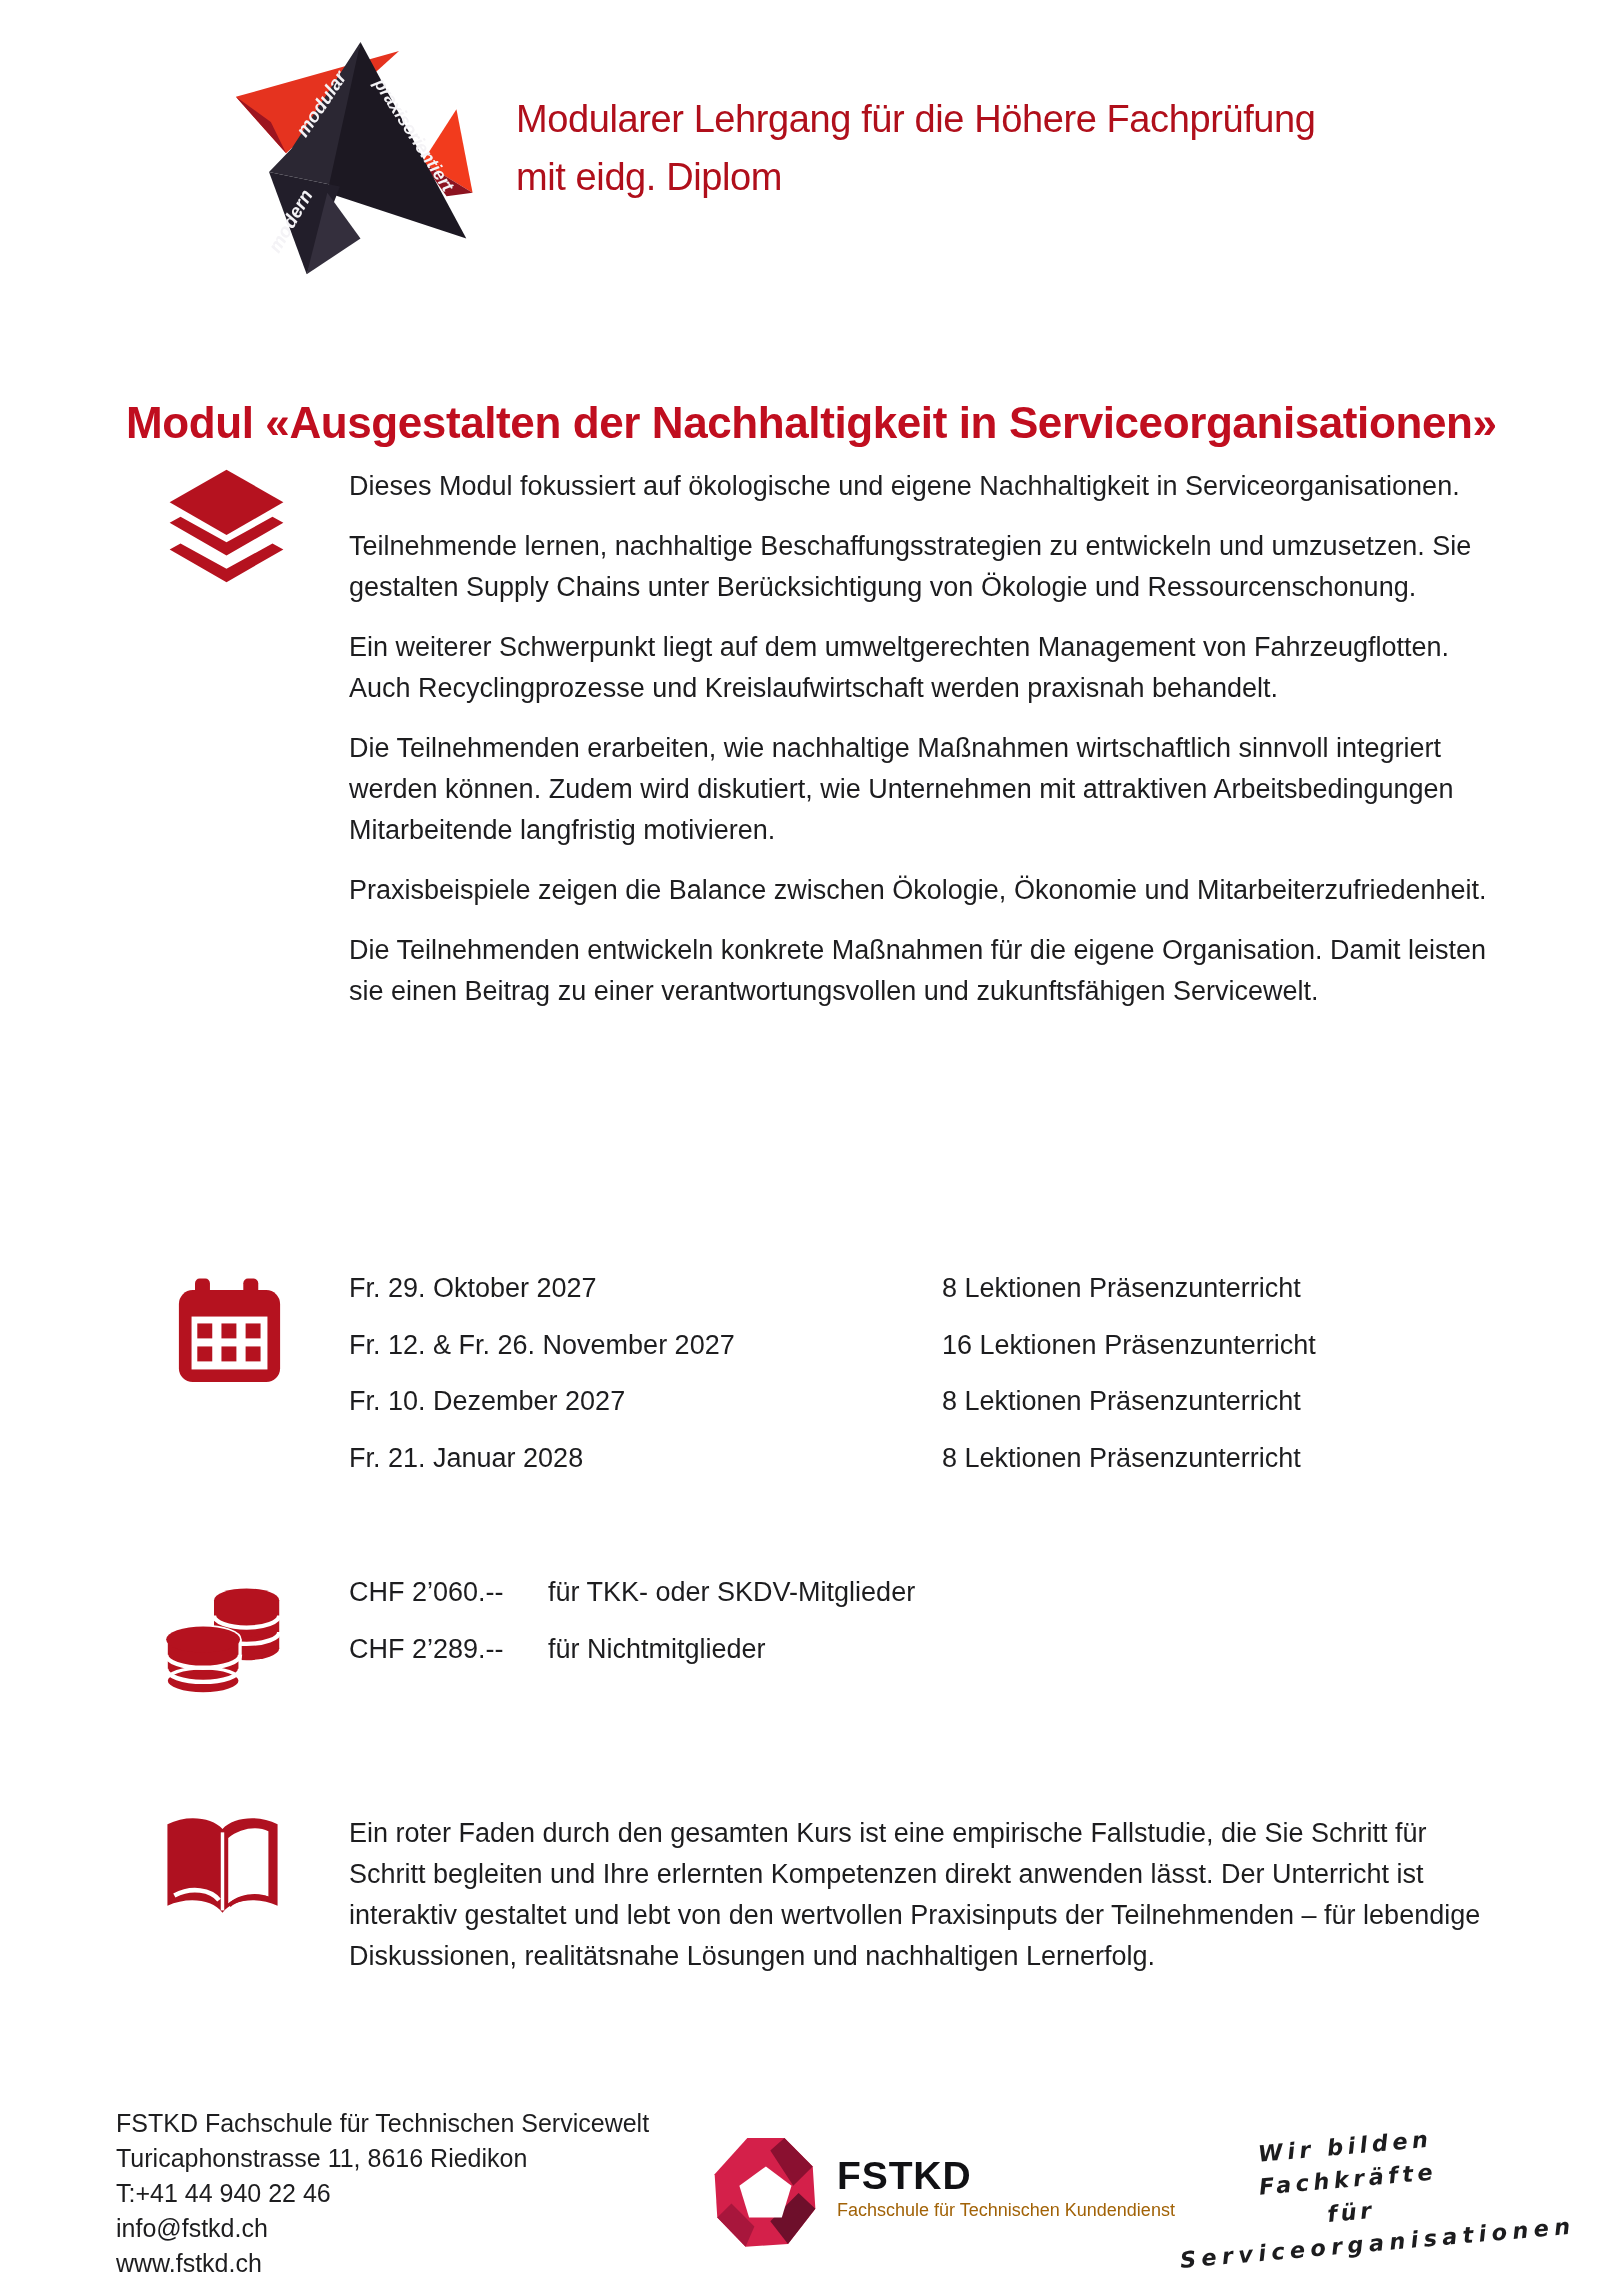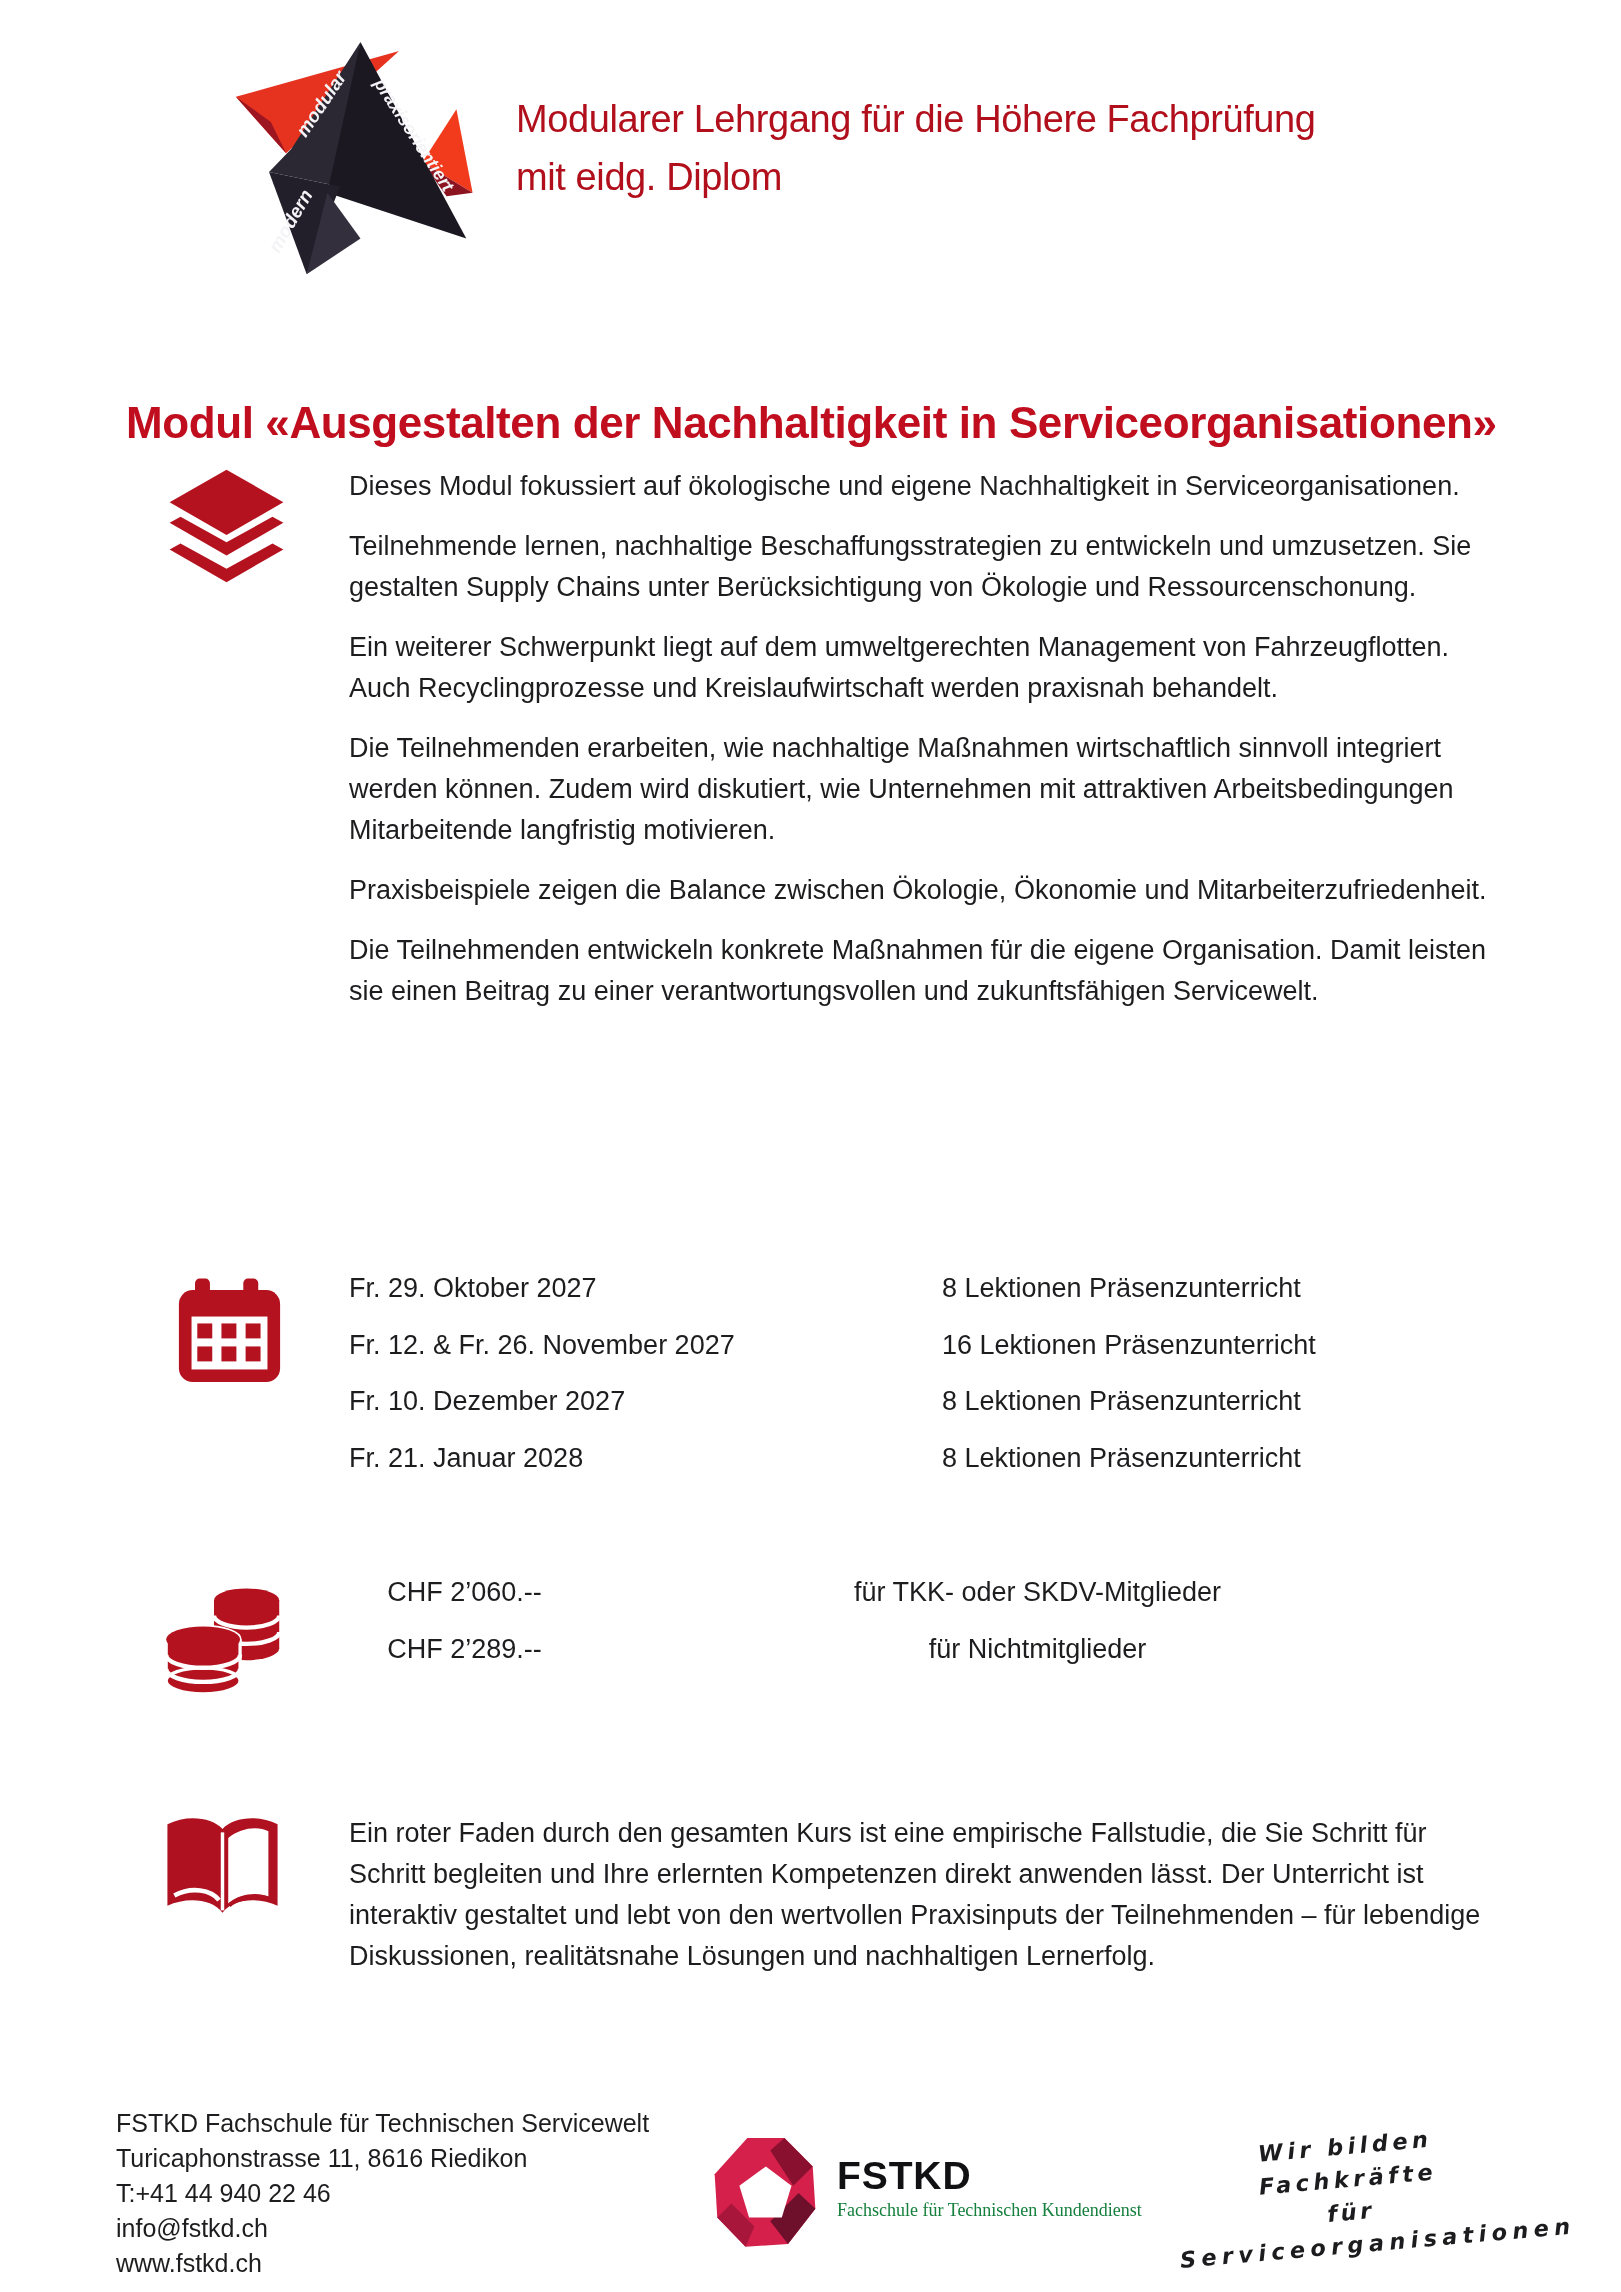--- a/index.html
+++ b/index.html
@@ -35,35 +35,35 @@
   .desc-block{position:absolute;left:349px;top:466px;width:1142px;}
   .desc-block p{margin:0 0 19px 0;}
   .note-block{position:absolute;left:349px;top:1813px;width:1151px;}
   .note-block p{margin:0;}
 
   .schedule{position:absolute;left:349px;top:1275px;width:1146px;}
   .schedule-row{display:flex;margin-bottom:29.6px;font-size:27px;line-height:27px;}
   .schedule-date{width:593px;}
   .schedule-lessons{flex:1;}
 
-  .pricing{position:absolute;left:365px;top:1579px;width:1146px;text-align:center;}
+  .pricing{position:absolute;left:349px;top:1579px;width:1146px;}
   .pricing-row{display:flex;margin-bottom:29.6px;font-size:27px;line-height:27px;}
   .price-value{width:199px;}
   .price-audience{flex:1;}
 
   
   .footer-contact{
     position:absolute;left:116px;top:2106px;
     font-size:25px;line-height:35px;color:#1d1d1f;
   }
   .brand{position:absolute;left:712px;top:2134px;width:502px;height:125px;}
   .brand-logo{position:absolute;left:0;top:0;width:106px;height:116px;}
   .brand-text{position:absolute;left:125px;top:21.5px;}
   .brand-name{font-size:39px;font-weight:bold;color:#111114;line-height:39px;letter-spacing:0.9px;}
-  .brand-subtitle{font-size:18px;color:#15803d;margin-top:5.4px;font-family:Liberation Serif, serif;}
+  .brand-subtitle{font-size:18px;color:#a16207;margin-top:5.4px;}
   .slogan{
     position:absolute;left:1175px;top:2130px;width:349px;
     transform:rotate(-5deg);
     font-family:"DejaVu Sans", sans-serif;
     font-style:italic;font-weight:bold;
     font-size:22.4px;color:#1c1c1e;text-align:center;line-height:33px;
   }
   .slogan-line-1{letter-spacing:4.5px;}
   .slogan-line-2{letter-spacing:3.6px;}
   .slogan-line-3{letter-spacing:5.4px;}

